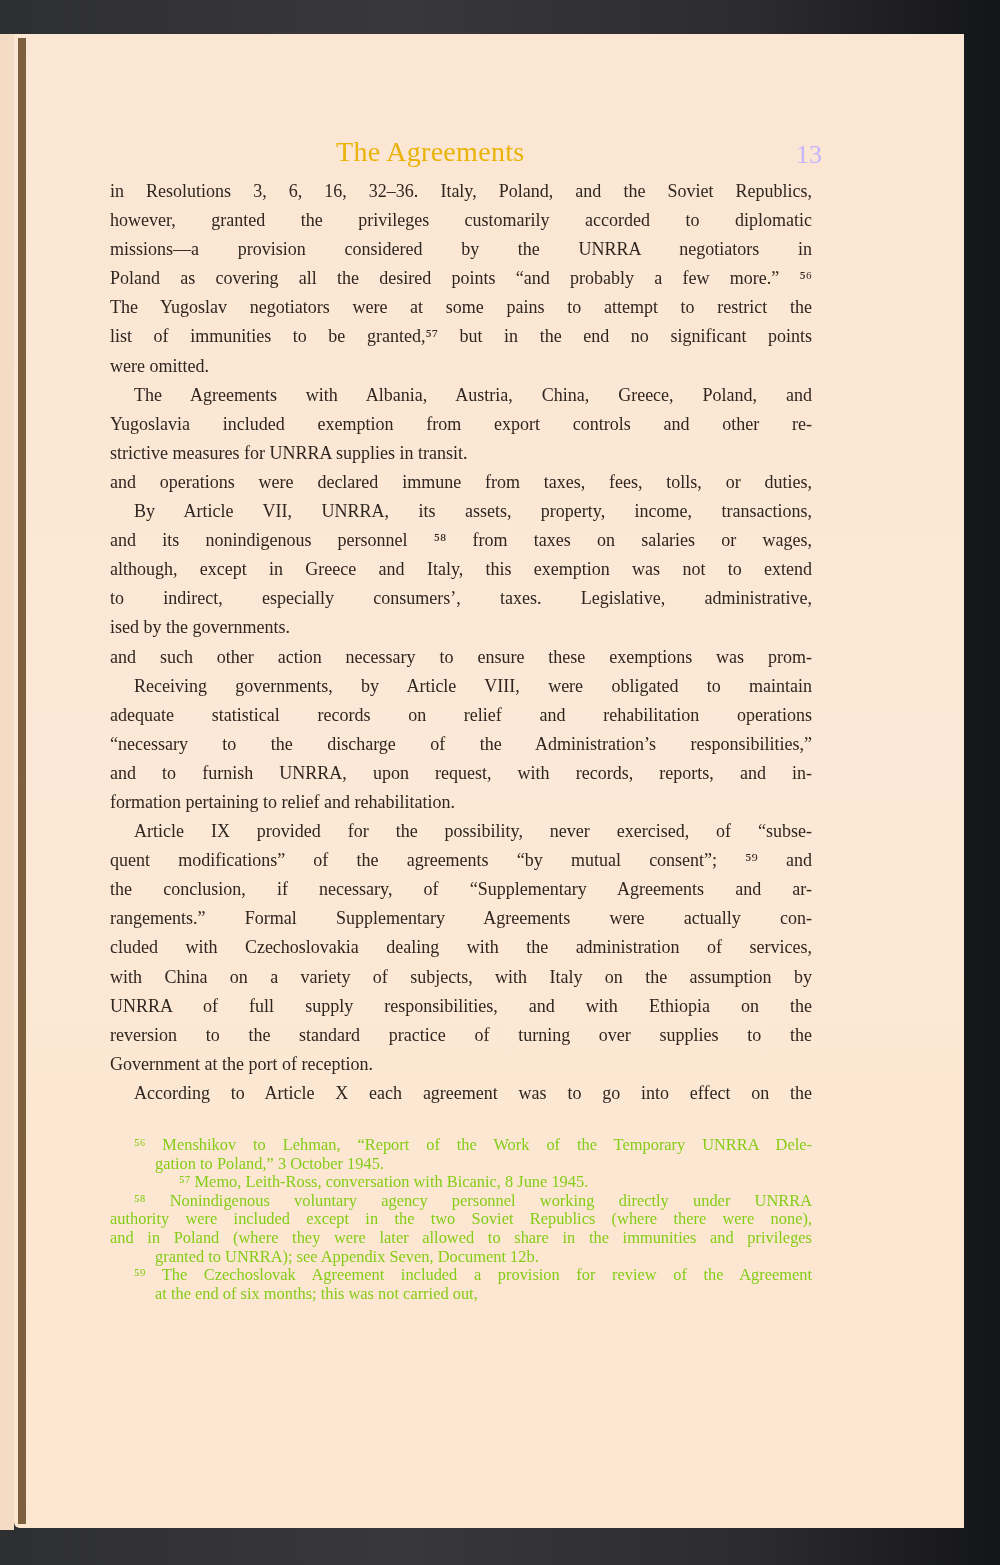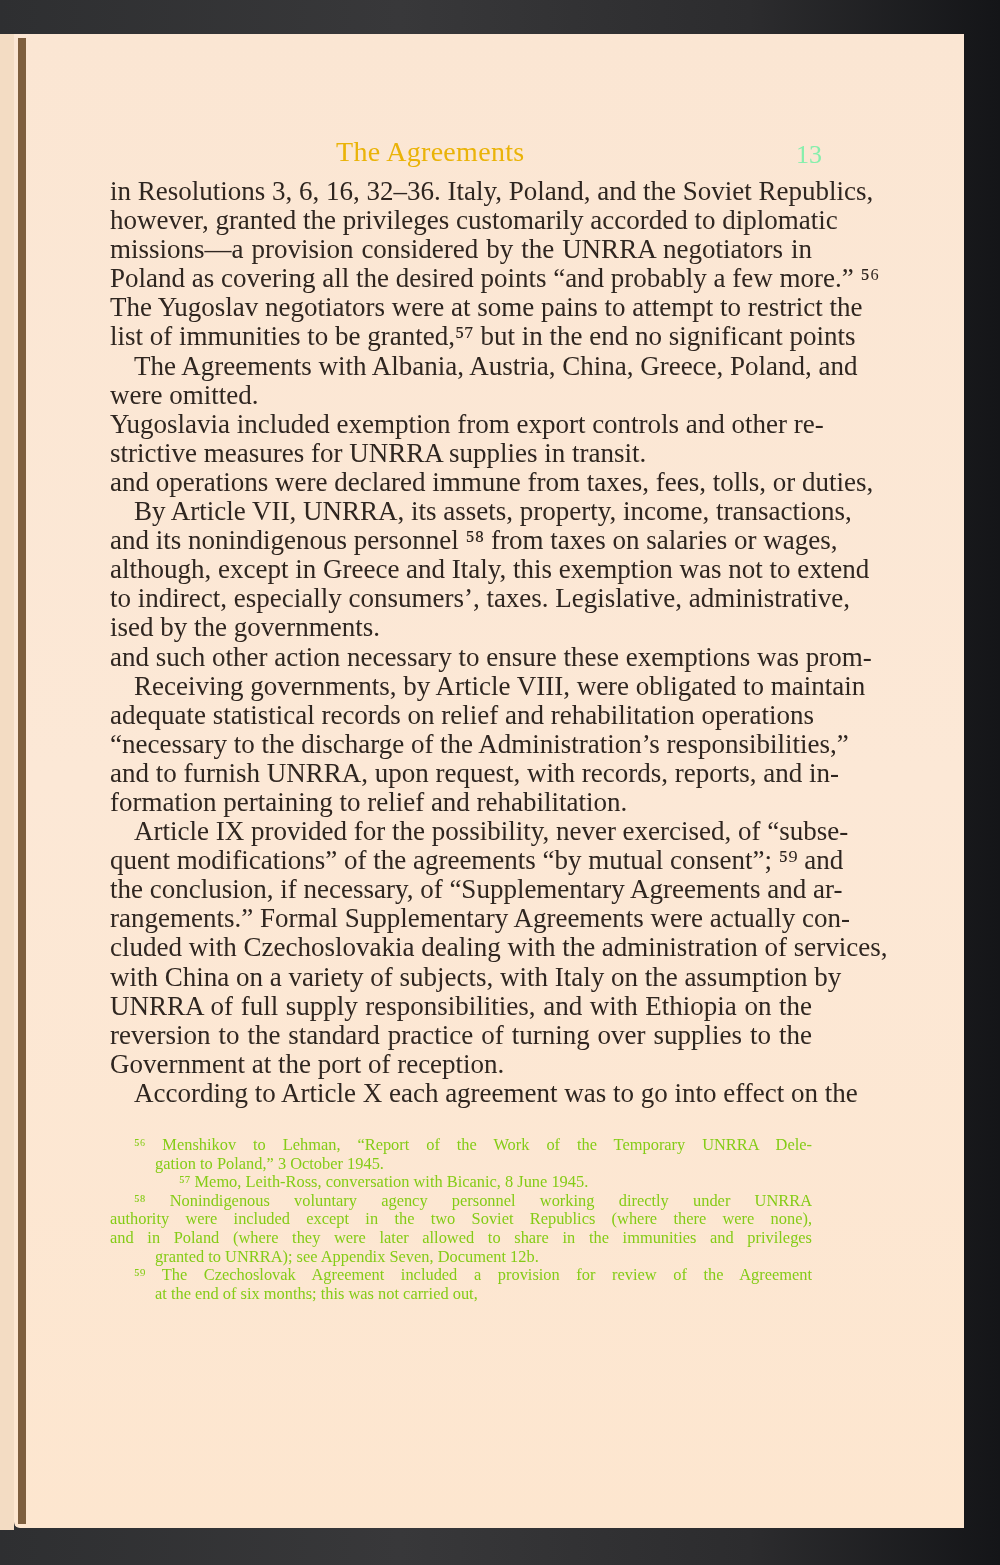--- a/index.html
+++ b/index.html
@@ -26,25 +26,25 @@
     background:#7e5f3e;
   }
   .running-head {
     position:absolute; left:110px; top:136px; width:712px; height:36px;
   }
   .running-title {
     position:absolute; left:226px; top:0; font-size:28px; color:#eab308;
     letter-spacing:0.3px;
   }
   .page-number {
-    position:absolute; right:0; top:4px; font-size:26px; color:#86efac;
+    position:absolute; right:0; top:4px; font-size:26px; color:#c4b5fd;
   }
   .body-text {
     position:absolute; left:110px; top:177px; width:702px;
-    font-size:27px; line-height:29.1px; color:#2f2620;
+    font-size:18px; line-height:29.1px; color:#2f2620;
   }
   .line {
     display:block; white-space:nowrap; text-align:justify; text-align-last:justify;
     height:29.1px; overflow:visible;
   }
   .line.last { text-align-last:left; }
   .line.indent { padding-left:24px; }
   .footnotes {
     position:absolute; left:110px; top:1136px; width:702px;
     font-size:16.4px; line-height:18.6px; color:#84cc16;
@@ -69,22 +69,22 @@
   <span class="page-number">13</span>
 </div>
 
 <div class="body-text" id="body-text">
     <span class="line">in Resolutions 3, 6, 16, 32–36. Italy, Poland, and the Soviet Republics,</span>
     <span class="line">however, granted the privileges customarily accorded to diplomatic</span>
     <span class="line">missions—a provision considered by the UNRRA negotiators in</span>
     <span class="line">Poland as covering all the desired points “and probably a few more.” ⁵⁶</span>
     <span class="line">The Yugoslav negotiators were at some pains to attempt to restrict the</span>
     <span class="line">list of immunities to be granted,⁵⁷ but in the end no significant points</span>
+    <span class="line last">were omitted.</span>
     <span class="line indent">The Agreements with Albania, Austria, China, Greece, Poland, and</span>
-    <span class="line last">were omitted.</span>
     <span class="line">Yugoslavia included exemption from export controls and other re-</span>
     <span class="line last">strictive measures for UNRRA supplies in transit.</span>
     <span class="line">and operations were declared immune from taxes, fees, tolls, or duties,</span>
     <span class="line indent">By Article VII, UNRRA, its assets, property, income, transactions,</span>
     <span class="line">and its nonindigenous personnel ⁵⁸ from taxes on salaries or wages,</span>
     <span class="line">although, except in Greece and Italy, this exemption was not to extend</span>
     <span class="line">to indirect, especially consumers’, taxes. Legislative, administrative,</span>
     <span class="line last">ised by the governments.</span>
     <span class="line">and such other action necessary to ensure these exemptions was prom-</span>
     <span class="line indent">Receiving governments, by Article VIII, were obligated to maintain</span>

